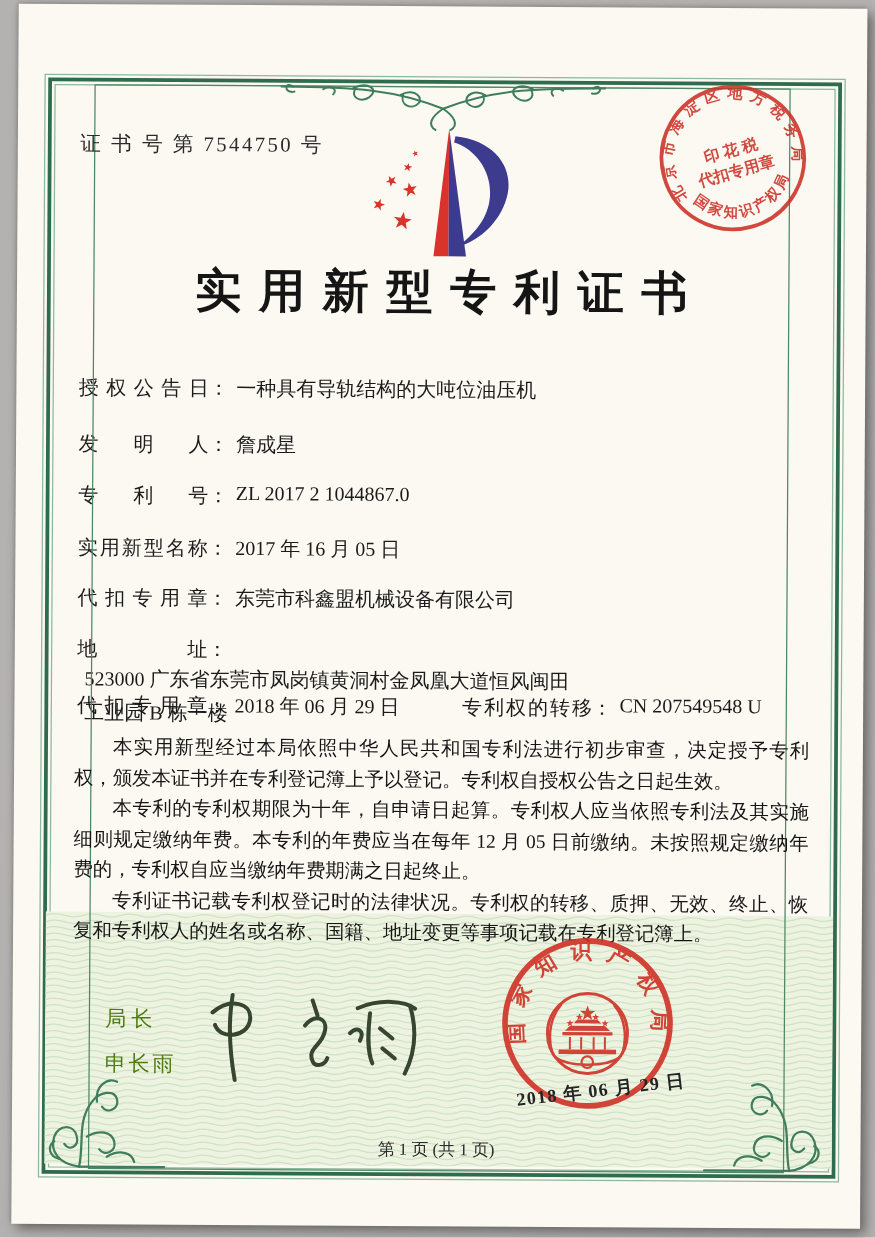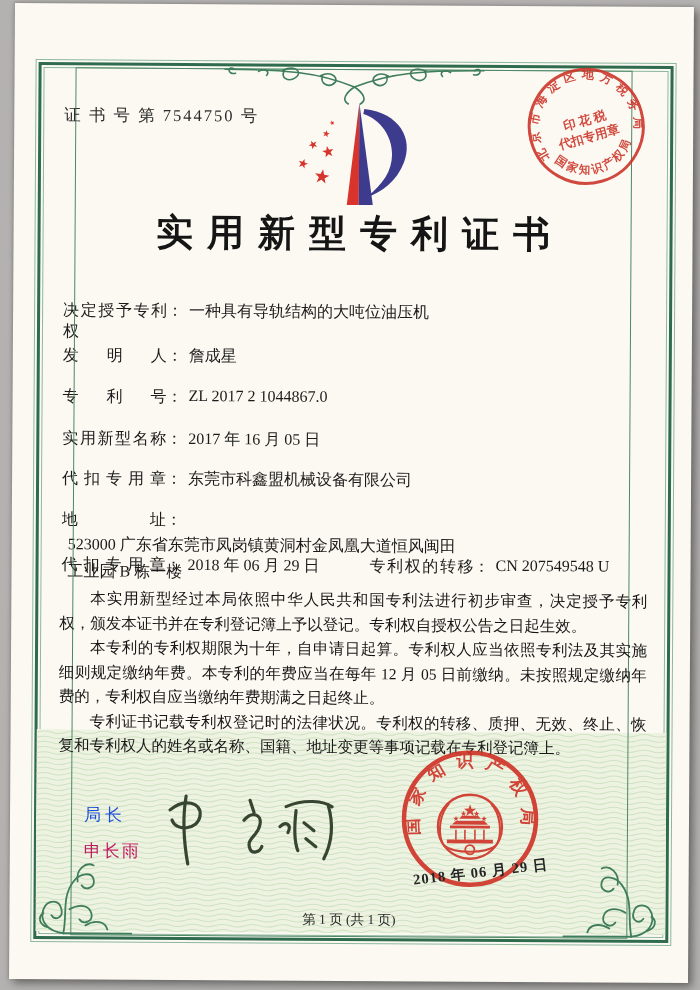--- a/index.html
+++ b/index.html
@@ -29,22 +29,22 @@
   #title{left:0;top:204px;width:100%;text-align:center;font-size:37px;font-weight:bold;
          letter-spacing:14px;text-indent:14px;color:#151515;}
   .frow{position:absolute;left:50px;width:586px;font-size:16px;color:#1b1b1b;}
   .flabel{display:inline-block;width:104px;text-align:justify;text-align-last:justify;vertical-align:top;}
   .fval{display:inline-block;vertical-align:top;margin-left:6px;}
   .addrblock{width:462px;line-height:27px;}
   .g2{position:absolute;left:308px;top:0;}
   #paras{position:absolute;left:48px;top:583px;width:588px;z-index:3;}
   #paras p{margin:0;font-size:15.5px;line-height:24.5px;color:#161616;
            text-align:justify;text-indent:2em;}
-  #sigTitle{left:74px;top:800px;font-size:17px;letter-spacing:4px;color:#1d4ed8;}
-  #sigName{left:74px;top:836px;font-size:17px;letter-spacing:2px;color:#be185d;}
+  #sigTitle{left:74px;top:800px;font-size:17px;letter-spacing:4px;color:#4d7c0f;}
+  #sigName{left:74px;top:836px;font-size:17px;letter-spacing:2px;color:#4d7c0f;}
   #sigScript{position:absolute;left:148px;top:772px;z-index:3;}
   #seal{position:absolute;left:385px;top:738px;z-index:3;opacity:.9;}
   #sealDate{left:396px;top:857px;width:150px;font-size:14.5px;font-weight:bold;
             letter-spacing:1px;color:#242424;transform:rotate(-7deg);z-index:4;text-align:center;}
   #footer{left:0;top:906px;width:100%;text-align:center;font-size:13.5px;color:#2a2a2a;}
   svg{display:block;}
 </style>
 </head>
 <body>
 
@@ -167,21 +167,21 @@
         <textPath href="#taxArcBot" startOffset="50%">国家知识产权局</textPath>
       </text>
       <text x="0" y="-2" font-size="12.5" font-weight="bold" text-anchor="middle">印 花 税</text>
       <text x="0" y="15" font-size="12.5" font-weight="bold" text-anchor="middle">代扣专用章</text>
     </g>
   </svg>
 
   <div class="txt" id="title">实用新型专利证书</div>
 
   <div class="frow" style="top:297px">
-    <span class="flabel">决定授予专利权</span><span>：</span><span class="fval">一种具有导轨结构的大吨位油压机</span>
+    <span class="flabel">授权公告日</span><span>：</span><span class="fval">一种具有导轨结构的大吨位油压机</span>
   </div>
   <div class="frow" style="top:342px">
     <span class="flabel">发明人</span><span>：</span><span class="fval">詹成星</span>
   </div>
   <div class="frow" style="top:383px">
     <span class="flabel">专利号</span><span>：</span><span class="fval">ZL 2017 2 1044867.0</span>
   </div>
   <div class="frow" style="top:425px">
     <span class="flabel">实用新型名称</span><span>：</span><span class="fval">2017 年 16 月 05 日</span>
   </div>

